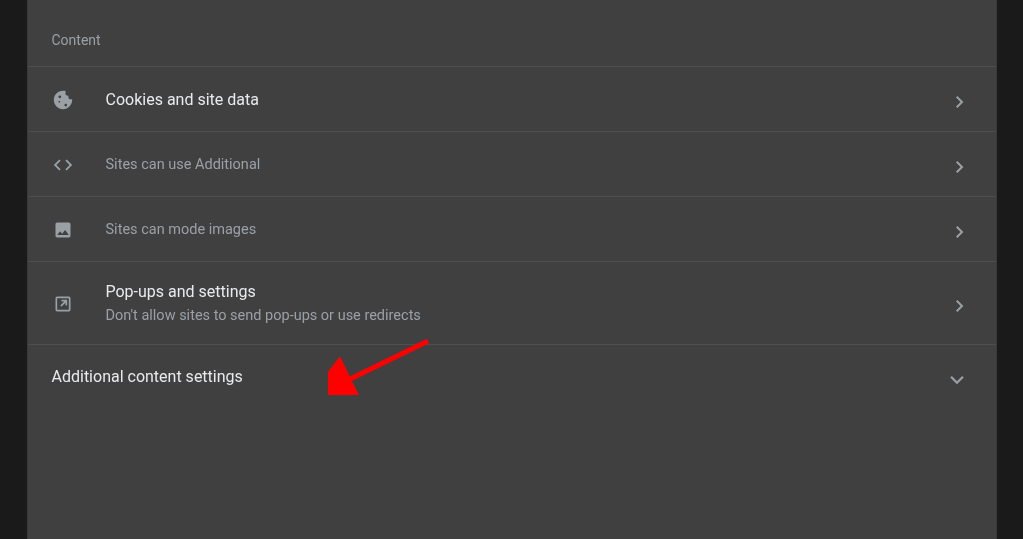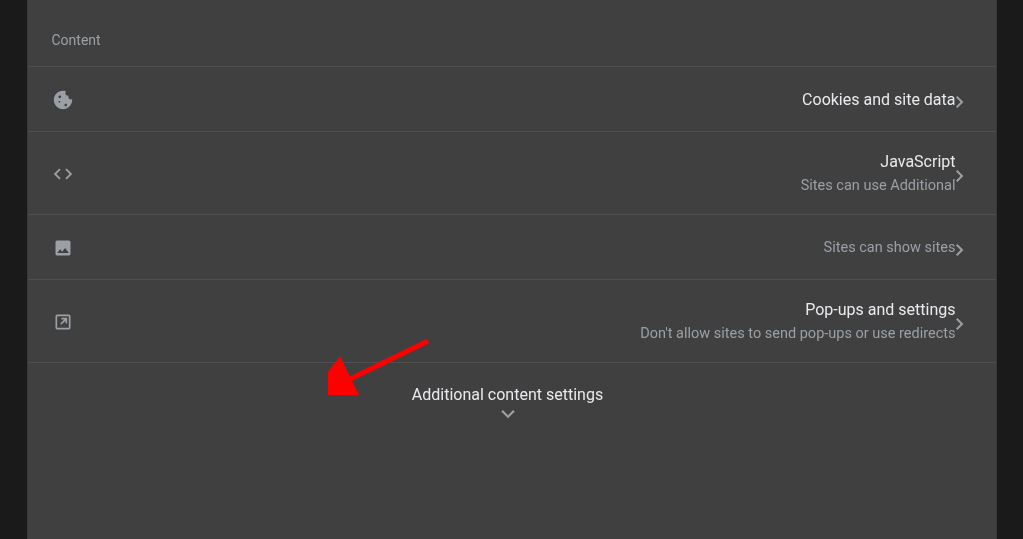--- a/index.html
+++ b/index.html
@@ -46,21 +46,20 @@
       color: #9aa0a6;
       flex-shrink: 0;
       margin-right: 32px;
       margin-top: 2px;
     }
     .row-content {
       flex: 1;
       display: flex;
       flex-direction: column;
       gap: 6px;
-      text-align: right;
     }
     .row-title {
       color: #e8eaed;
       font-size: 16px;
       font-weight: 400;
     }
     .row-subtitle {
       color: #9aa0a6;
       font-size: 14.5px;
     }
@@ -70,21 +69,20 @@
       height: 12px;
       flex-shrink: 0;
     }
     .additional-row {
       display: flex;
       align-items: center;
       justify-content: space-between;
       padding: 22px 32px 22px 24px;
       border-top: 1px solid rgba(255,255,255,0.08);
       cursor: pointer;
-      flex-direction: column;
     }
     .additional-title {
       color: #e8eaed;
       font-size: 16px;
     }
     .chevron-down {
       color: #9aa0a6;
       width: 14px;
       height: 14px;
     }
@@ -118,38 +116,37 @@
     </div>
   </div>
 
   <div class="row">
     <div class="row-icon">
       <svg viewBox="0 0 24 24" width="24" height="24" fill="currentColor">
         <path d="M9.4 16.6L4.8 12l4.6-4.6L8 6l-6 6 6 6 1.4-1.4zm5.2 0l4.6-4.6-4.6-4.6L16 6l6 6-6 6-1.4-1.4z"></path>
       </svg>
     </div>
     <div class="row-content">
-      <div class="row-title">JavaScript</div>
       <div class="row-subtitle">Sites can use Additional</div>
     </div>
     <div class="row-arrow">
       <svg viewBox="0 0 8 12" width="8" height="12" fill="currentColor">
           <path d="M0 10.59L4.58 6 0 1.41 1.41 0l6 6-6 6z"></path>
         </svg>
     </div>
   </div>
 
   <div class="row">
     <div class="row-icon">
       <svg viewBox="0 0 24 24" width="20" height="20" fill="currentColor">
         <path d="M21 19V5c0-1.1-.9-2-2-2H5c-1.1 0-2 .9-2 2v14c0 1.1.9 2 2 2h14c1.1 0 2-.9 2-2zM8.5 13.5l2.5 3.01L14.5 12l4.5 6H5l3.5-4.5z"></path>
       </svg>
     </div>
     <div class="row-content">
-      <div class="row-subtitle">Sites can show sites</div>
+      <div class="row-subtitle">Sites can mode images</div>
     </div>
     <div class="row-arrow">
       <svg viewBox="0 0 8 12" width="8" height="12" fill="currentColor">
           <path d="M0 10.59L4.58 6 0 1.41 1.41 0l6 6-6 6z"></path>
         </svg>
     </div>
   </div>
 
   <div class="row">
     <div class="row-icon">

